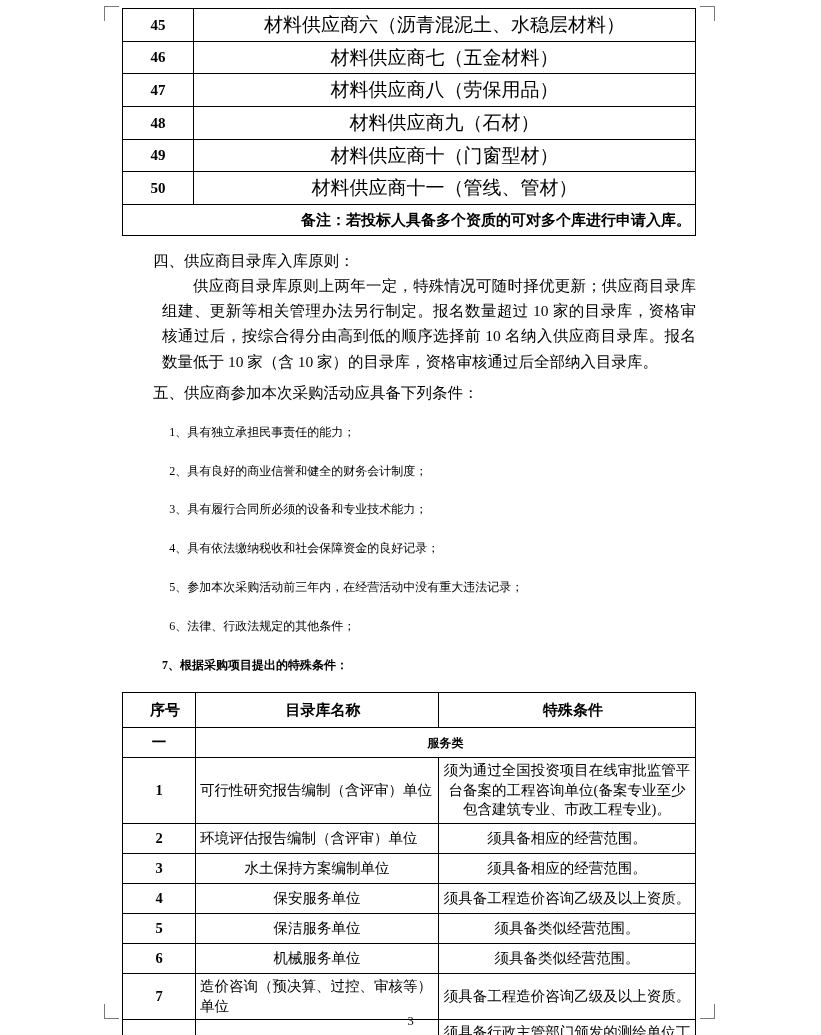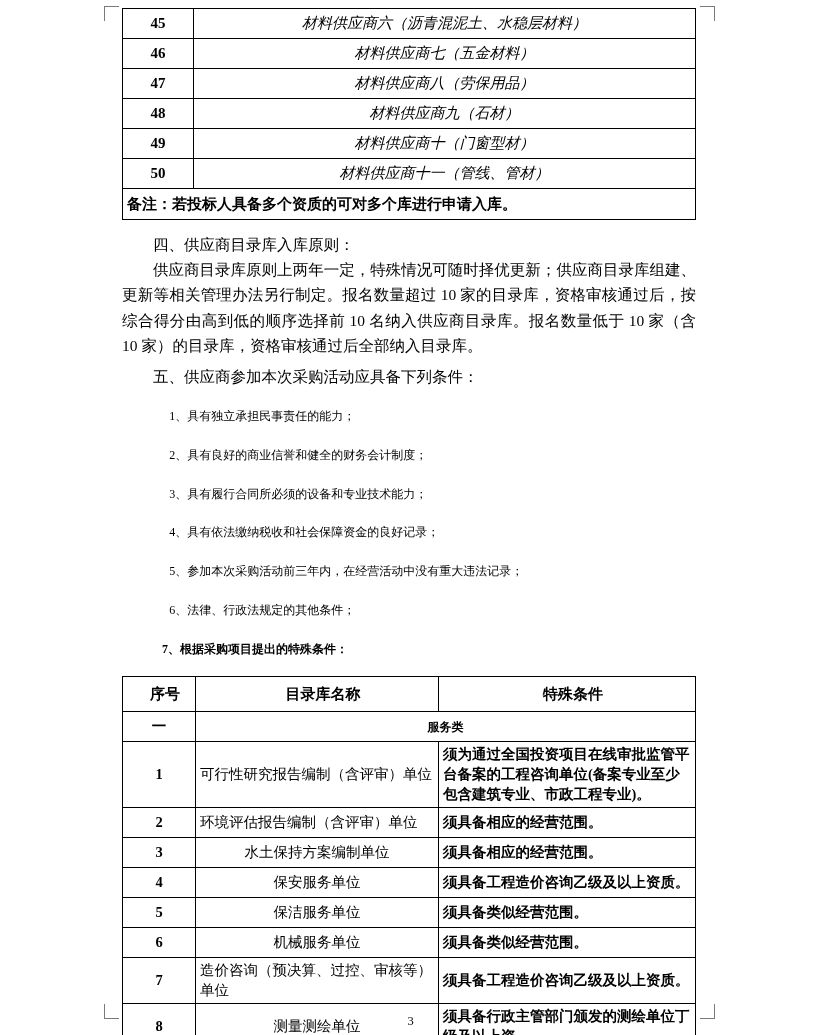--- a/index.html
+++ b/index.html
@@ -59,66 +59,65 @@
 
   
   .t1 td.num {
     width: 62px;
     text-align: center;
     font-weight: bold;
     font-size: 15px;
   }
   .t1 td.name {
     text-align: center;
-    font-size: 15px;
-    font-style: italic;
+    font-size: 19px;
   }
   .t1 td.note {
-    text-align: left;
+    text-align: right;
     font-weight: bold;
     font-size: 15px;
     padding: 5px 4px;
   }
   .t1 tr { height: 30px; }
 
   .para {
     font-size: 15.5px;
     line-height: 1.62;
     text-align: justify;
     margin: 0;
   }
   .heading {
     font-size: 15.5px;
     font-weight: normal;
     line-height: 1.62;
     margin: 0;
     text-indent: 2em;
   }
-  .body-indent { text-indent: 2em; }
+  .body-indent { text-indent: 2em; margin-left: 40px; }
   .item {
     font-size: 12px;
     line-height: 1.9;
     margin: 16px;
     text-indent: 2.6em;
   }
   .item.bold { font-weight: bold; text-indent: 2em; }
 
   .spacer-12 { height: 12px; }
   .spacer-6 { height: 6px; }
 
   
   .t2 { margin-top: 6px; }
   .t2 td {
     font-size: 14px;
     line-height: 1.3;
   }
   .t2 td.c-no { width: 52px; text-align: center; font-weight: bold; }
   .t2 td.c-name { width: 222px; text-align: center; }
   .t2 td.c-name.left { text-align: left; }
-  .t2 td.c-cond { text-align: left; font-weight: bold; }
+  .t2 td.c-cond { text-align: center; }
   .t2 td.hdr {
     text-align: center;
     font-weight: bold;
     font-size: 15px;
     height: 28px;
     padding-left: 16px;
   }
   .t2 td.section {
     text-align: center;
     font-weight: bold;

